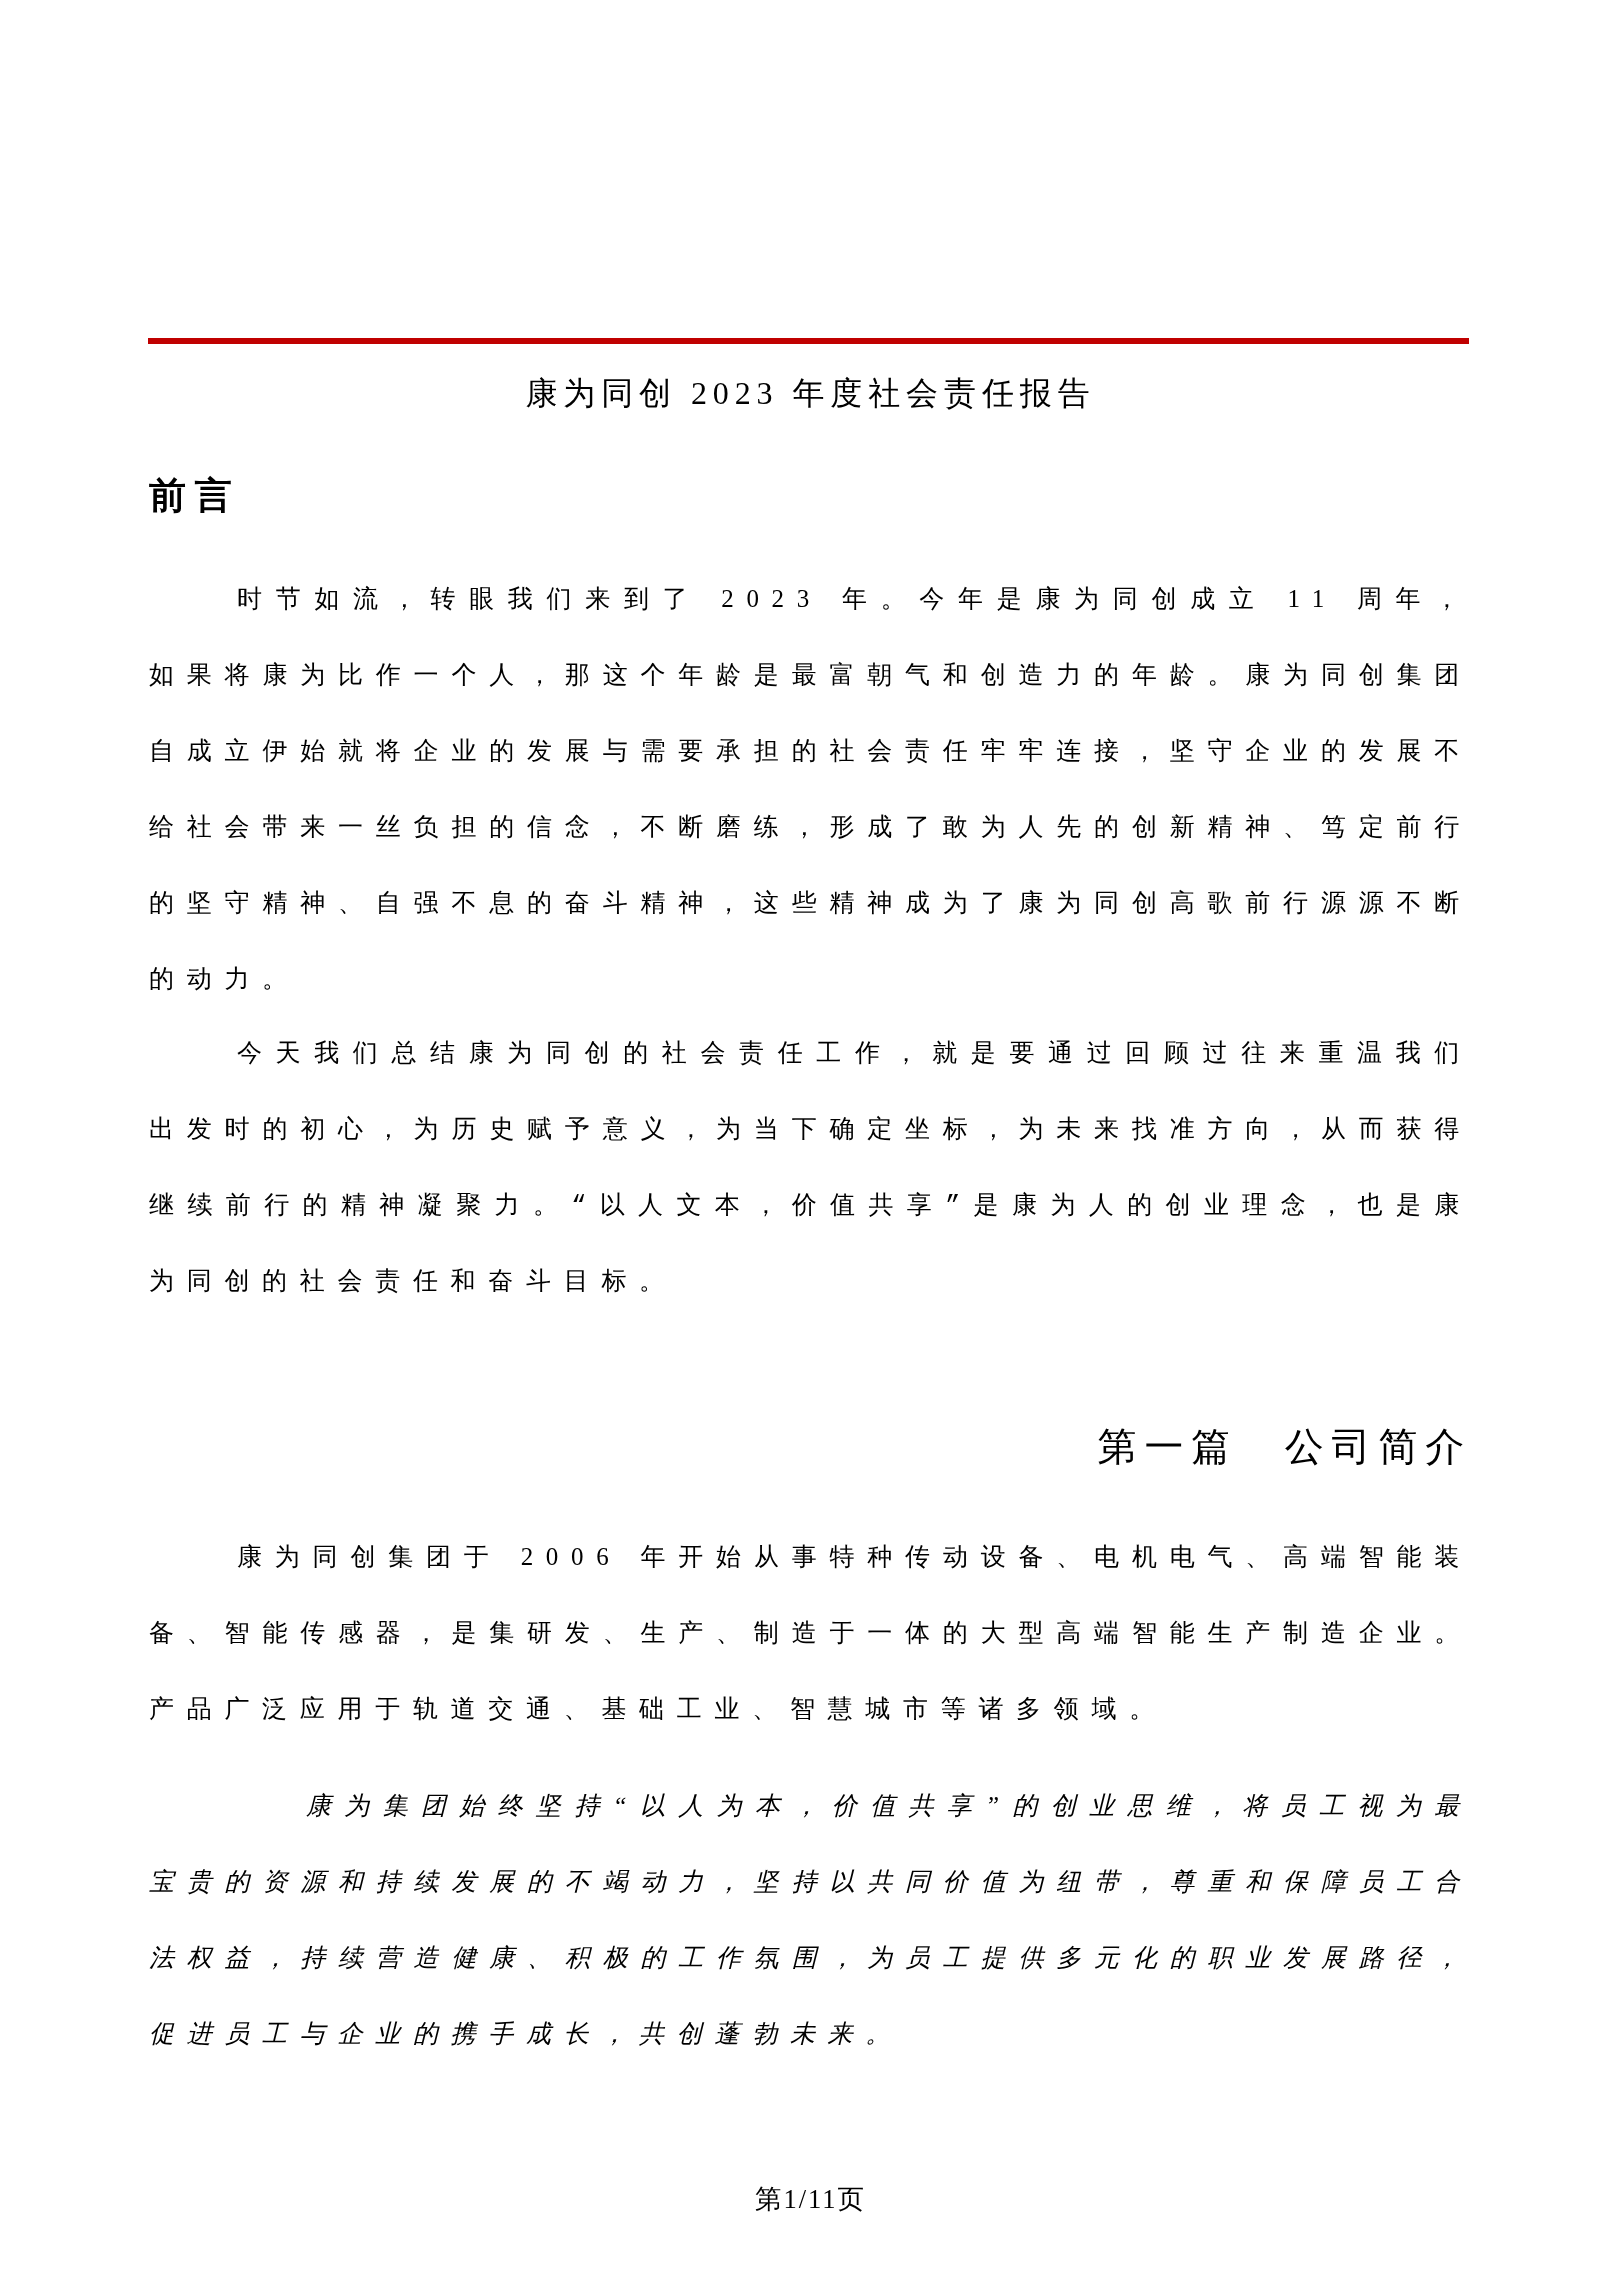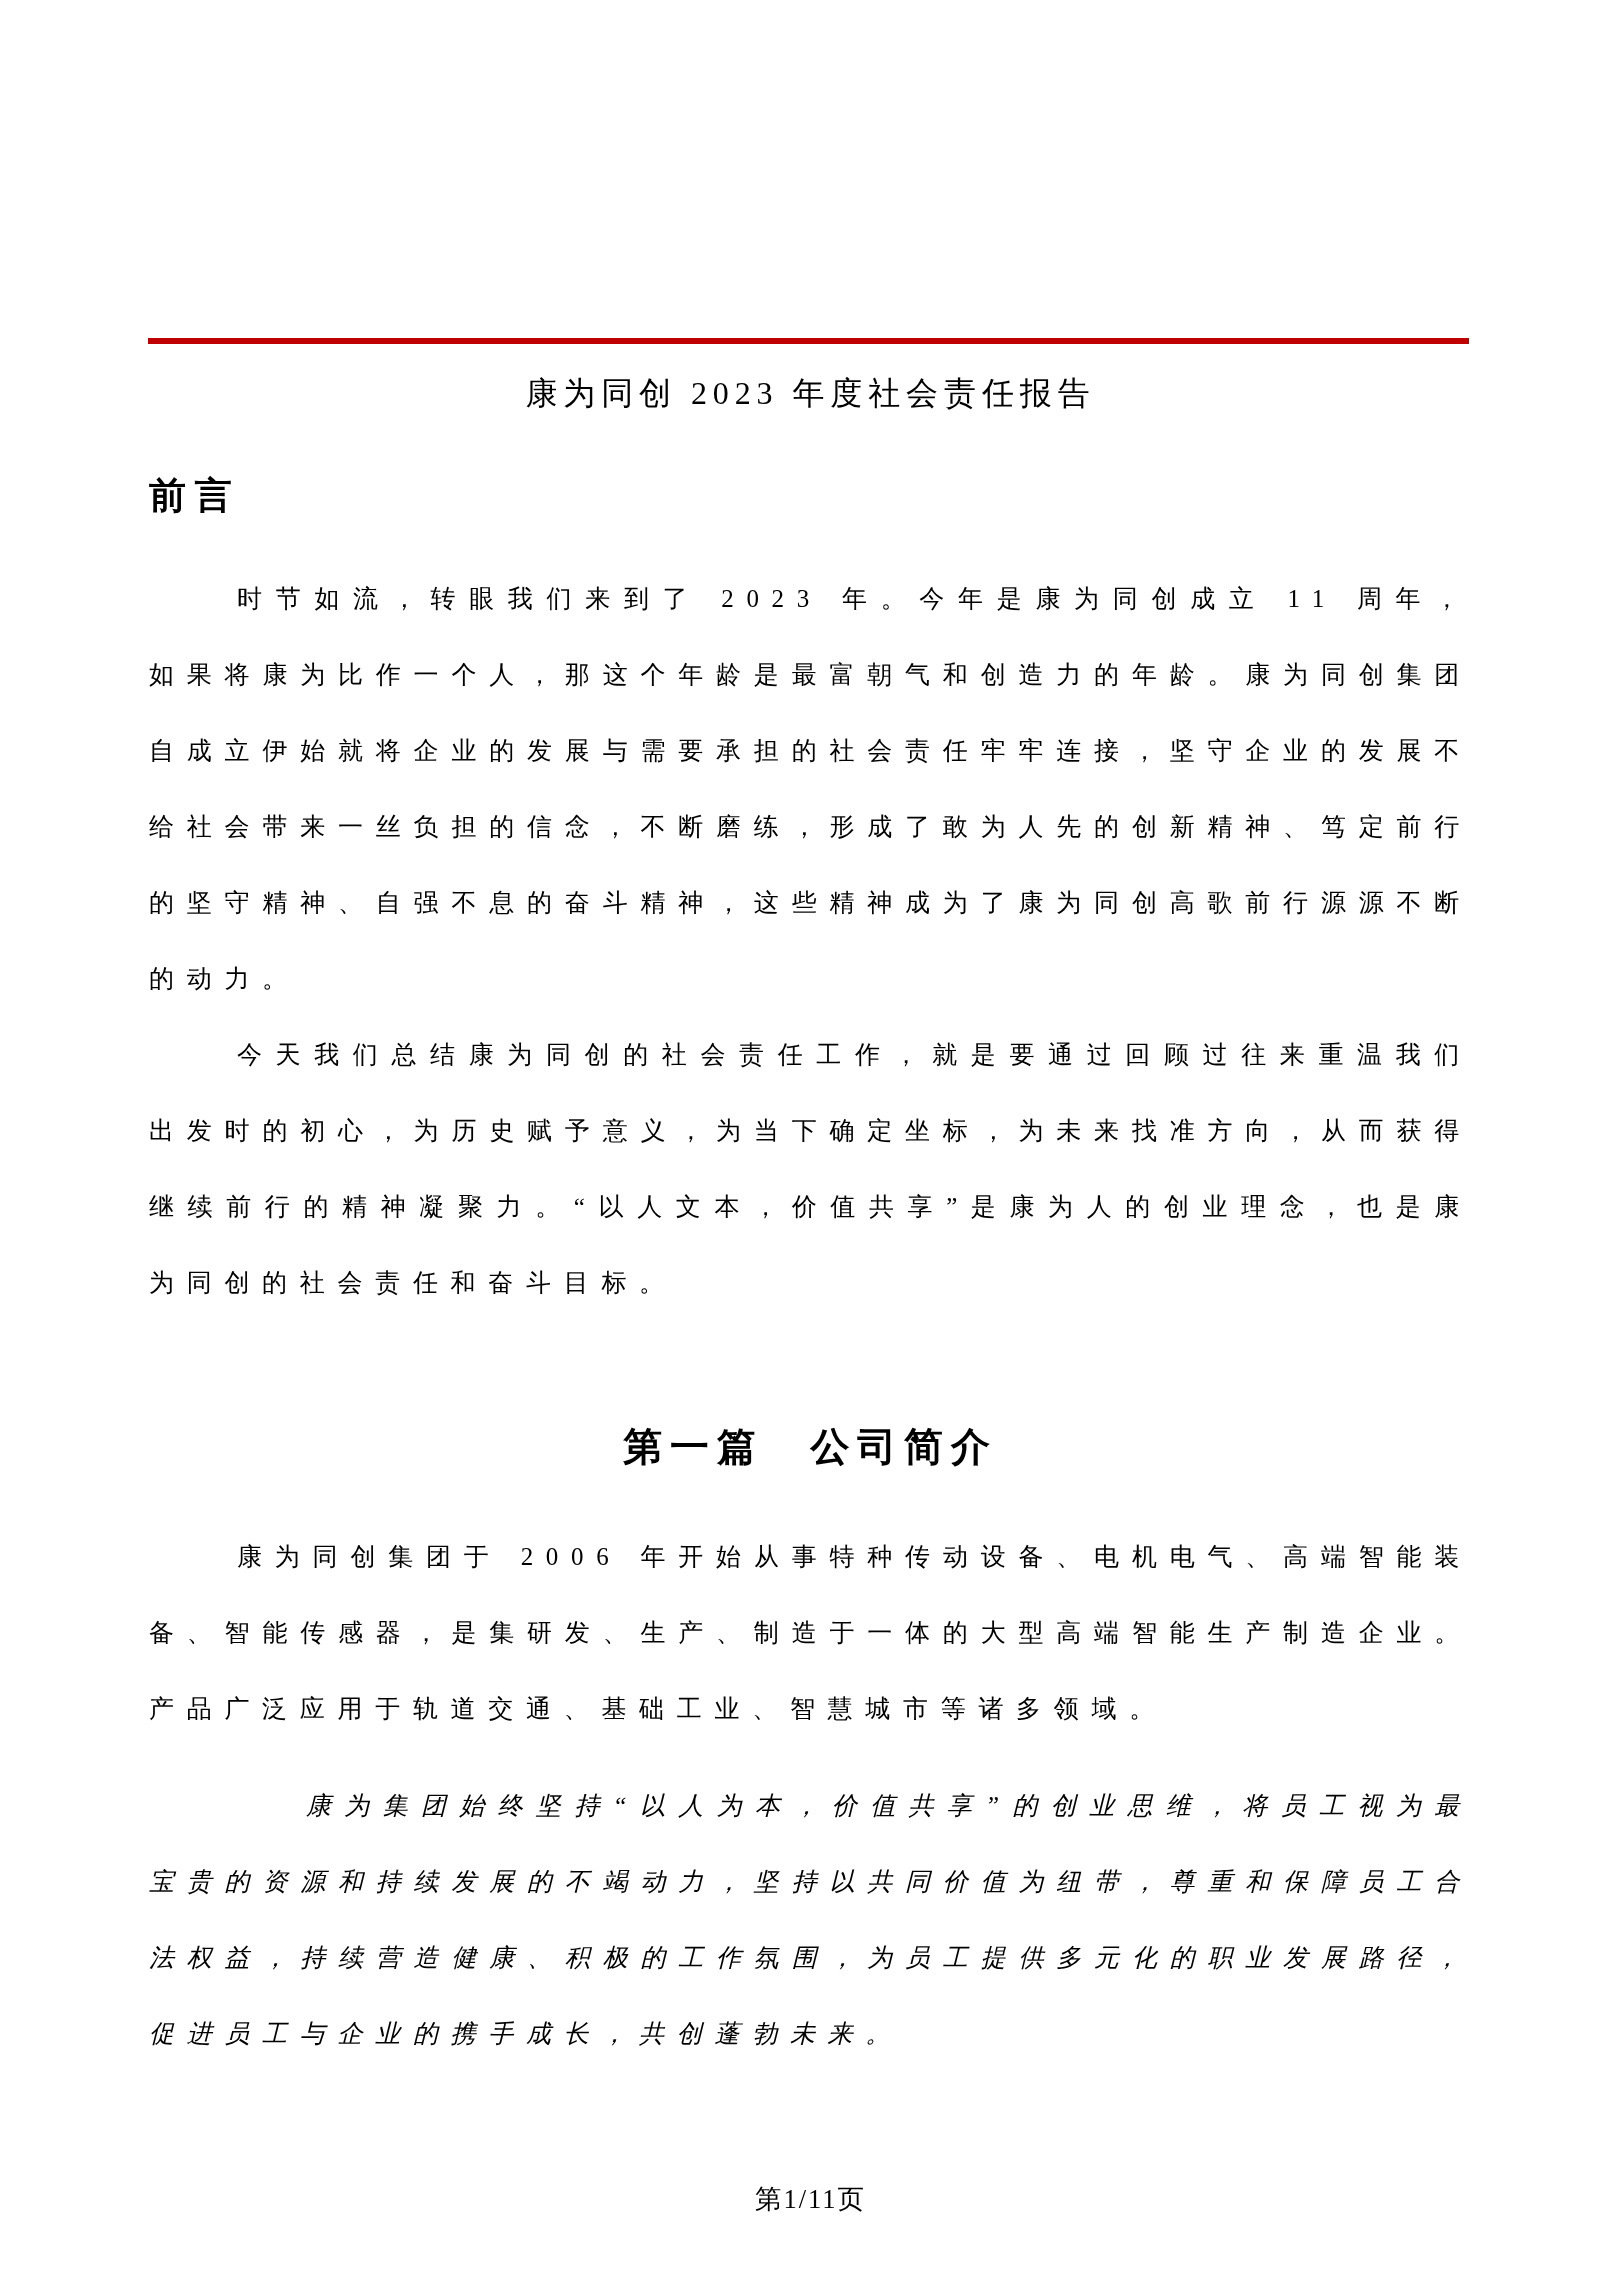--- a/index.html
+++ b/index.html
@@ -41,39 +41,39 @@
   }
   .preface-heading {
     margin: 57px 0 0 0;
     font-size: 37px;
     font-weight: 700;
     letter-spacing: 8.8px;
     line-height: 47px;
   }
   .section-heading {
     margin: 98px 0 0 0;
-    text-align: center;
+    text-align: right;
     font-size: 39px;
-    font-weight: 700;
+    font-weight: 400;
     letter-spacing: 7.8px;
     line-height: 55px;
   }
   .body-par {
     margin: 0;
     font-size: 25px;
     line-height: 76px;
     letter-spacing: 12.7px;
     text-align: justify;
     text-align-last: left;
     font-weight: 400;
   }
   .indent-2 { text-indent: 88px; }
   .indent-wide { text-indent: 157px; font-style: italic; }
   .par-1 { margin-top: 42px; }
-  .par-2 { margin-top: 0; }
+  .par-2 { margin-top: 0; font-family: Liberation Mono, monospace; }
   .par-3 { margin-top: 45px; }
   .par-4 { margin-top: 21.6px; }
   .page-footer {
     position: absolute;
     left: 0;
     width: 1621px;
     top: 2182px;
     text-align: center;
     font-size: 26.5px;
     letter-spacing: 2px;

